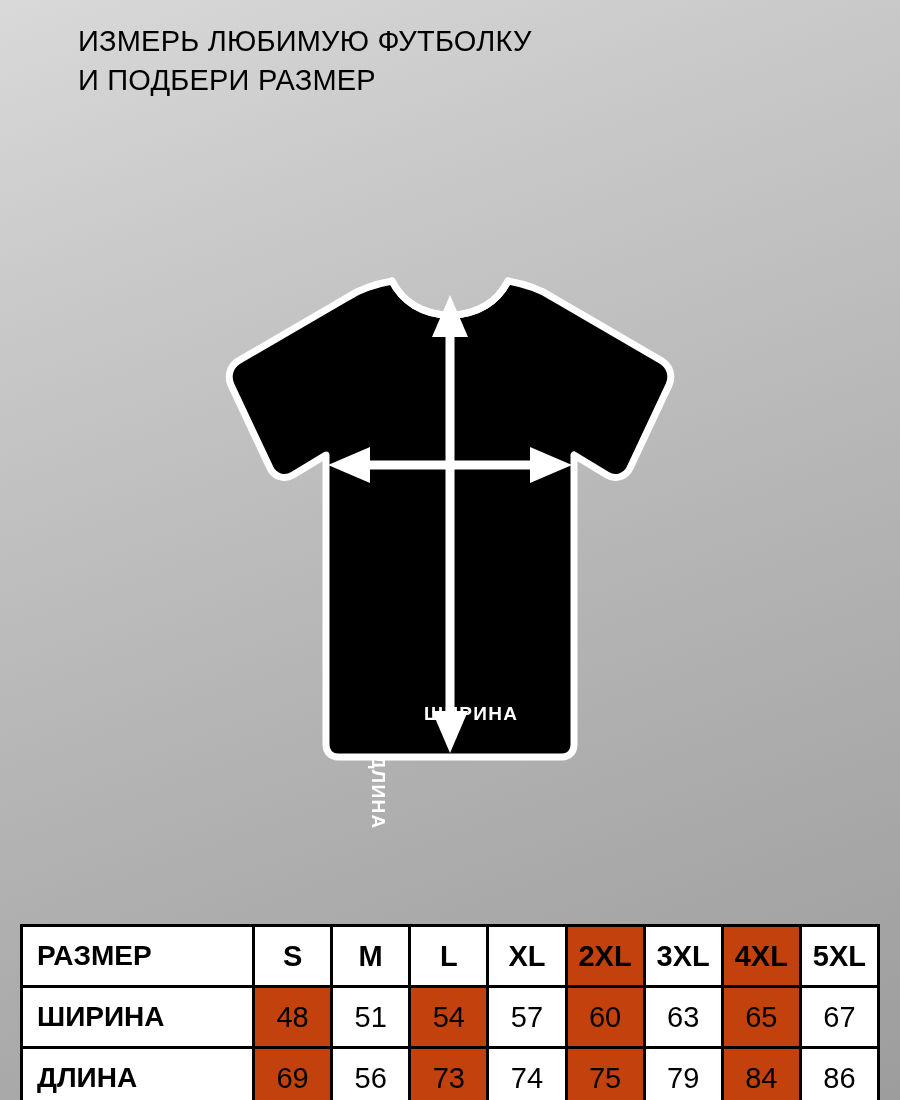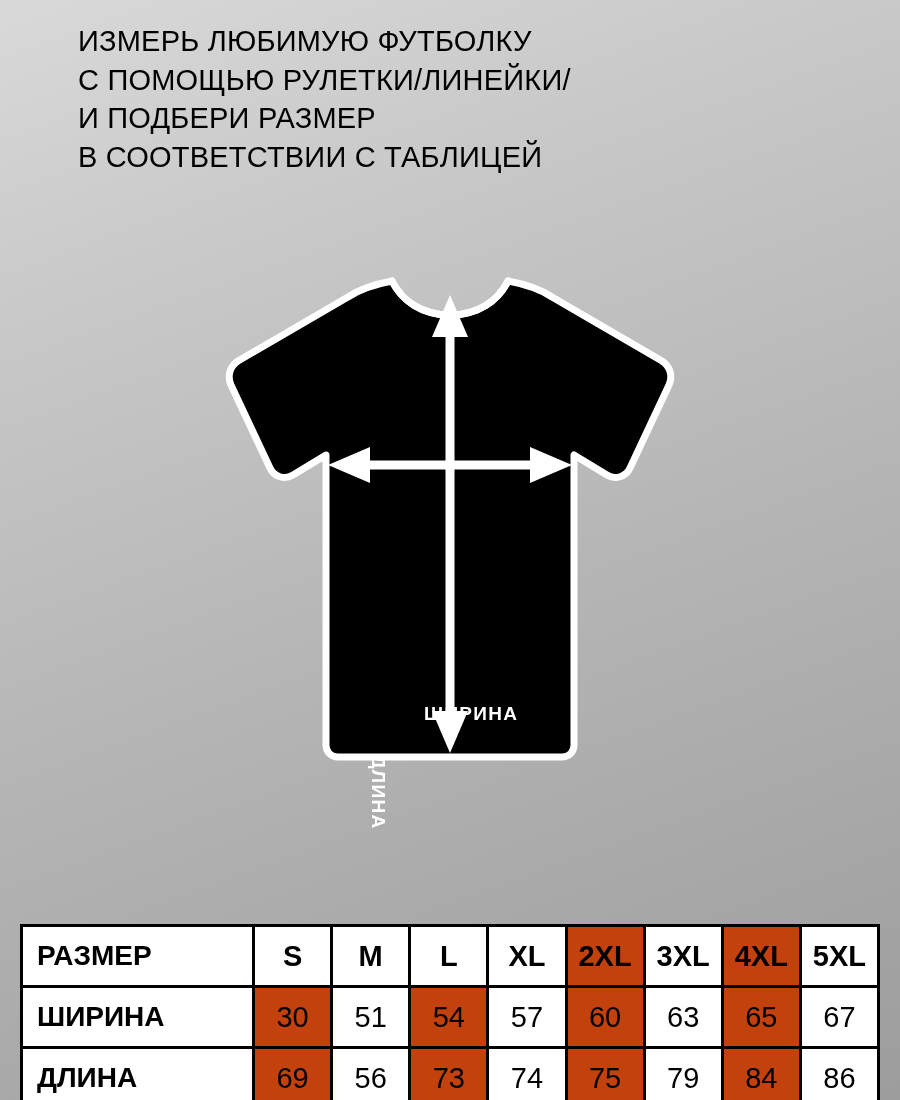--- a/index.html
+++ b/index.html
@@ -114,23 +114,21 @@
   }
   .shade { background: #c2410c; }
 </style>
 </head>
 <body>
 
 <div id="page">
 
   <div class="headline">
     <span class="line">ИЗМЕРЬ ЛЮБИМУЮ ФУТБОЛКУ</span>
-    <span class="line">С ПОМОЩЬЮ РУЛЕТКИ/ЛИНЕЙКИ/</span>
     <span class="line">И ПОДБЕРИ РАЗМЕР</span>
-    <span class="line">В СООТВЕТСТВИИ С ТАБЛИЦЕЙ</span>
   </div>
 
   <div class="shirt-area">
     <svg class="shirt-svg" width="560" height="500" viewBox="0 0 560 500">
 
       <path fill="#000000" stroke="#ffffff" stroke-width="7" stroke-linejoin="round" d="M 178 22
                C 190 14, 206 9, 222 6
                C 232 26, 252 40, 280 40
                C 308 40, 328 26, 338 6
                C 354 9, 370 14, 382 22
@@ -180,21 +178,21 @@
         <th class="size-col">XL</th>
         <th class="size-col shade">2XL</th>
         <th class="size-col">3XL</th>
         <th class="size-col shade">4XL</th>
         <th class="size-col">5XL</th>
       </tr>
     </thead>
     <tbody>
       <tr>
         <td class="row-head">ШИРИНА</td>
-        <td class="shade">30</td>
+        <td class="shade">48</td>
         <td>51</td>
         <td class="shade">54</td>
         <td>57</td>
         <td class="shade">60</td>
         <td>63</td>
         <td class="shade">65</td>
         <td>67</td>
       </tr>
       <tr>
         <td class="row-head">ДЛИНА</td>

